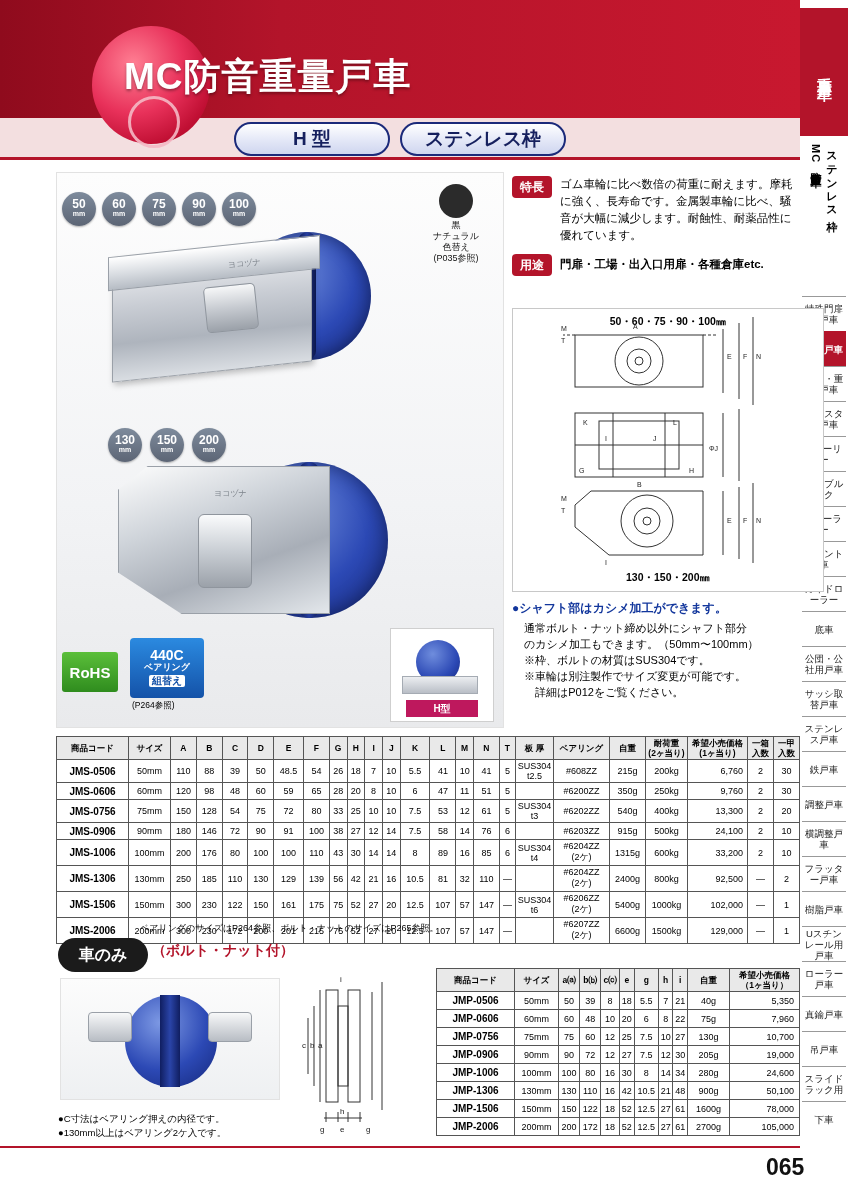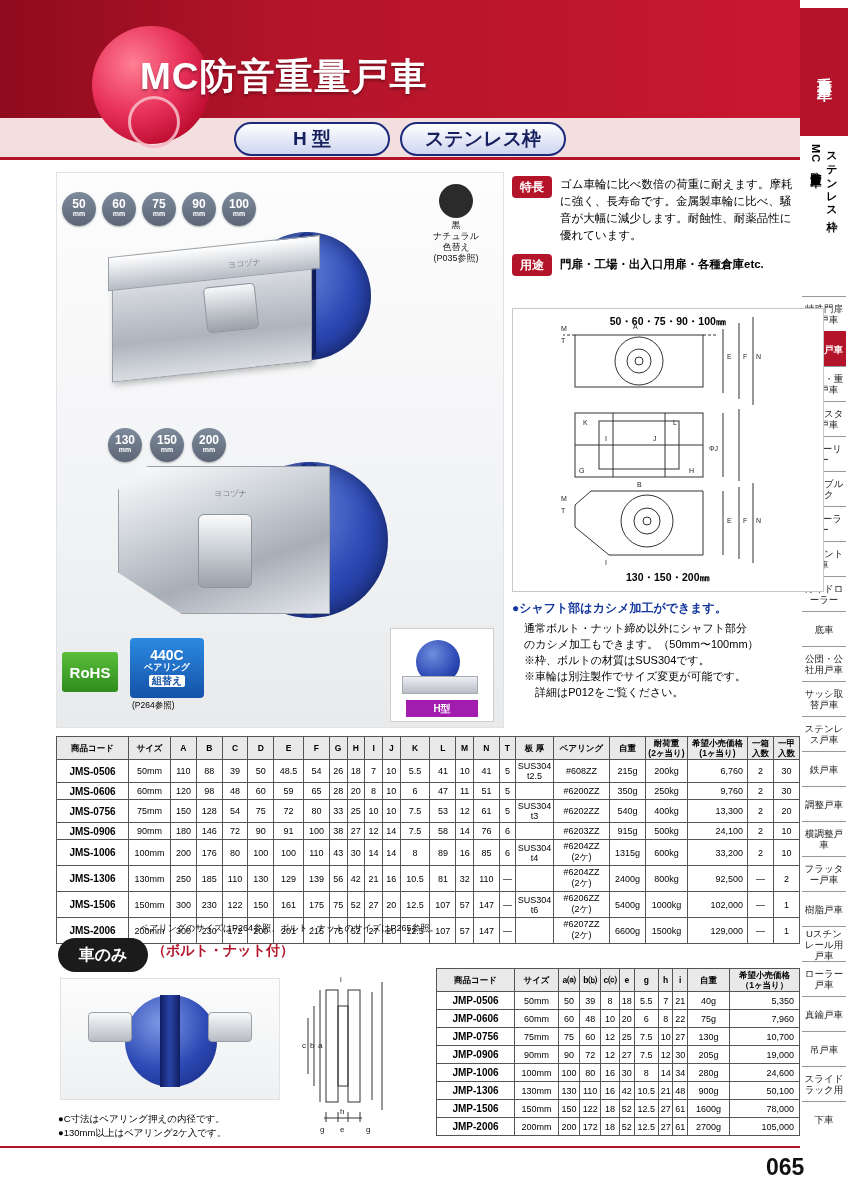--- a/index.html
+++ b/index.html
@@ -30,21 +30,21 @@
     border-radius:50%;
     background: radial-gradient(circle at 35% 32%, #ff7f93 0%, #e8315a 45%, #c00f33 75%, #a00b28 100%);
   }
   .hdr-circle-ring {
     position:absolute; left:128px; top:96px; width:52px; height:52px;
     border-radius:50%;
     border:3px solid #f4b8c4;
     opacity:.9;
   }
   .hdr-title {
-    position:absolute; left:140px; top:52px;
+    position:absolute; left:124px; top:52px;
     font-size:37px; font-weight:bold; color:#fff;
     letter-spacing:1px;
     text-shadow: 0 2px 3px rgba(0,0,0,.35);
   }
   .pill {
     position:absolute; top:122px; height:34px;
     border-radius:17px;
     border:2px solid #1b2a7a;
     background:linear-gradient(180deg,#ffffff 0%, #e3e7f7 55%, #cfd6ef 100%);
     color:#16205e;
@@ -176,21 +176,21 @@
   .c440 .t2 { font-size:9px; }
   .c440 .t3 { font-size:10px; background:#fff; color:#1452a8; padding:0 3px; border-radius:2px; margin-top:2px;}
   .c440note { position:absolute; left:132px; top:700px; font-size:8.5px; }
 
   .htype-box {
     position:absolute; left:390px; top:628px; width:104px; height:94px;
     background:#fff; border:1px solid #cfcfcf;
   }
   .htype-label {
     position:absolute; left:406px; top:700px; width:72px; height:17px;
-    background:#a21caf; color:#fff; font-size:10px; font-weight:bold;
+    background:#be185d; color:#fff; font-size:10px; font-weight:bold;
     display:flex; align-items:center; justify-content:center;
   }
   .htype-wheel {
     position:absolute; left:416px; top:640px; width:44px; height:44px; border-radius:50%;
     background: radial-gradient(circle at 38% 32%, #6f8ddd 0%, #2c49b5 60%, #15277a 100%);
   }
   .htype-br {
     position:absolute; left:402px; top:676px; width:76px; height:18px;
     background: linear-gradient(180deg,#eceef1,#b9bec6);
     border:1px solid #a5abb3;

